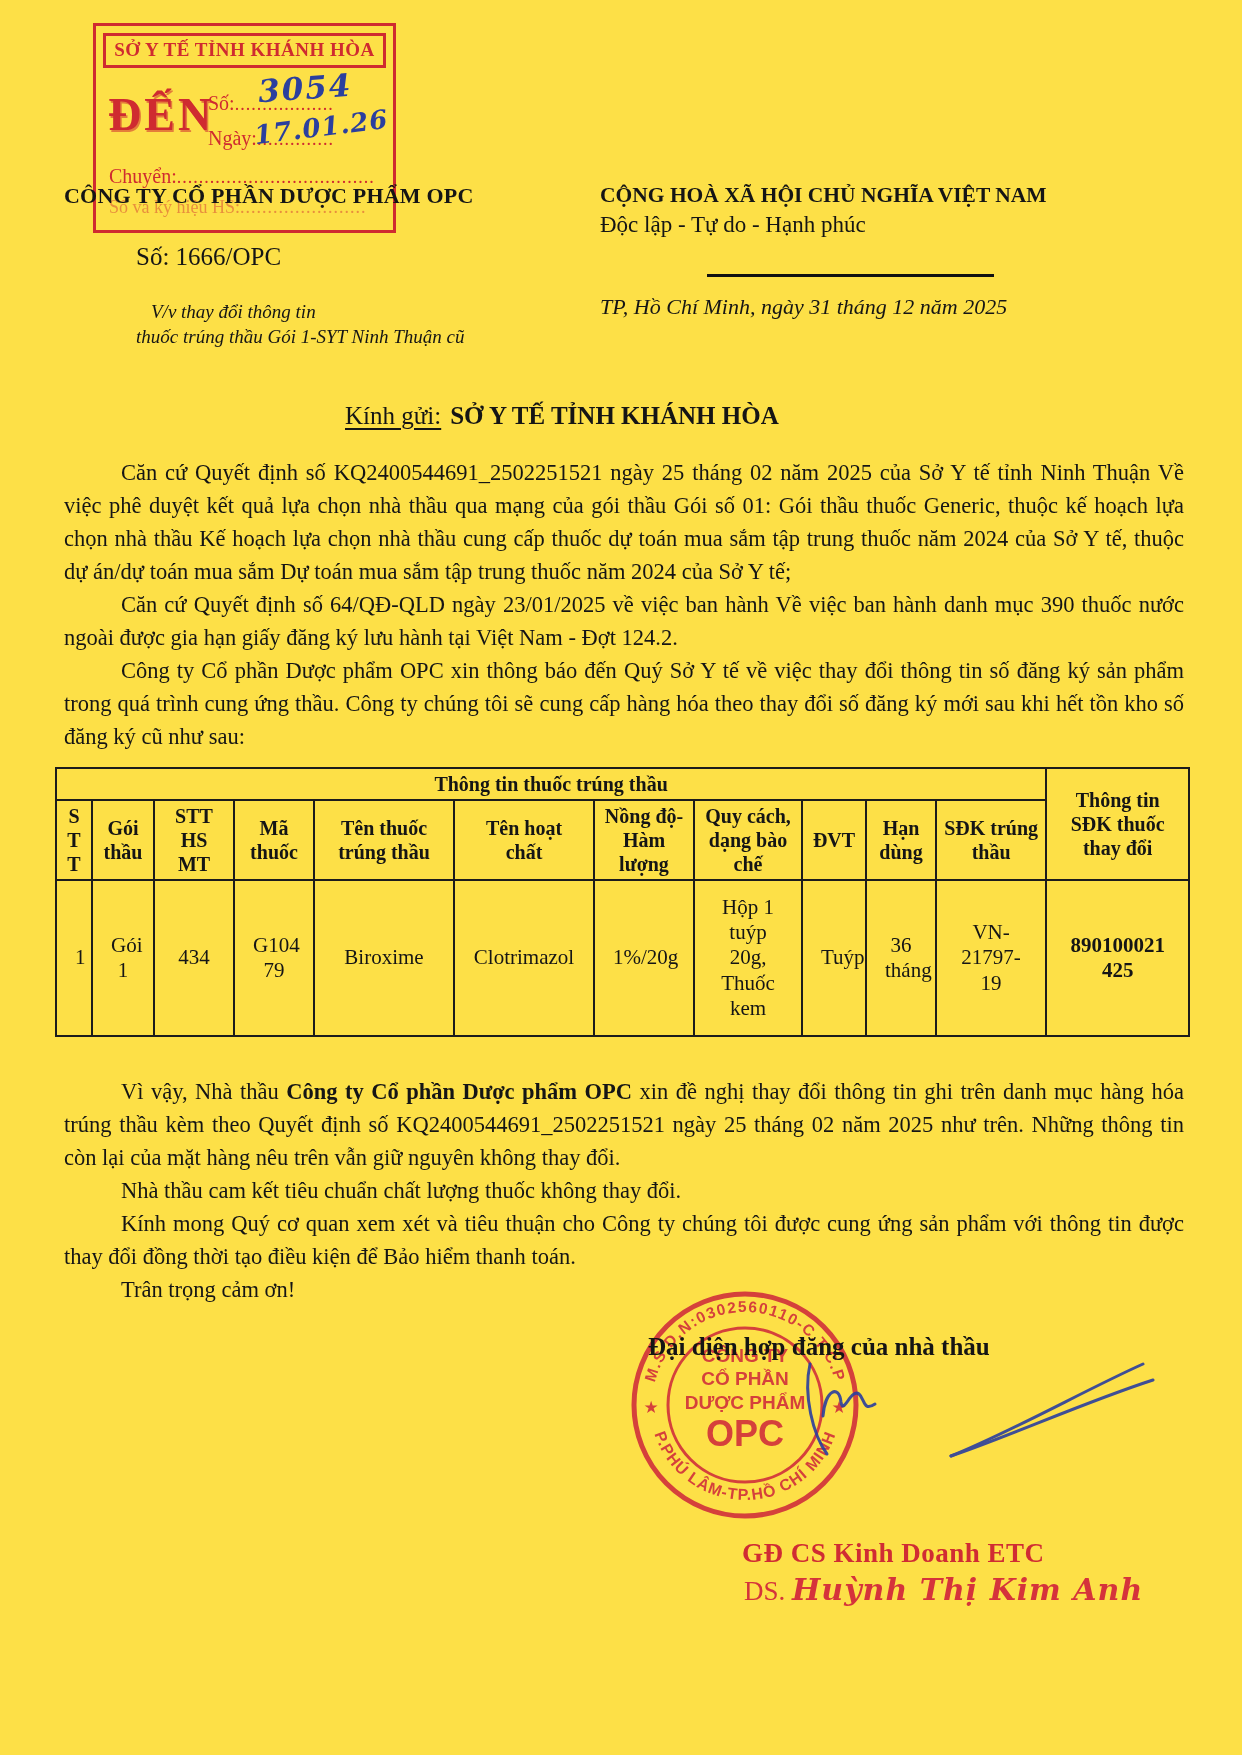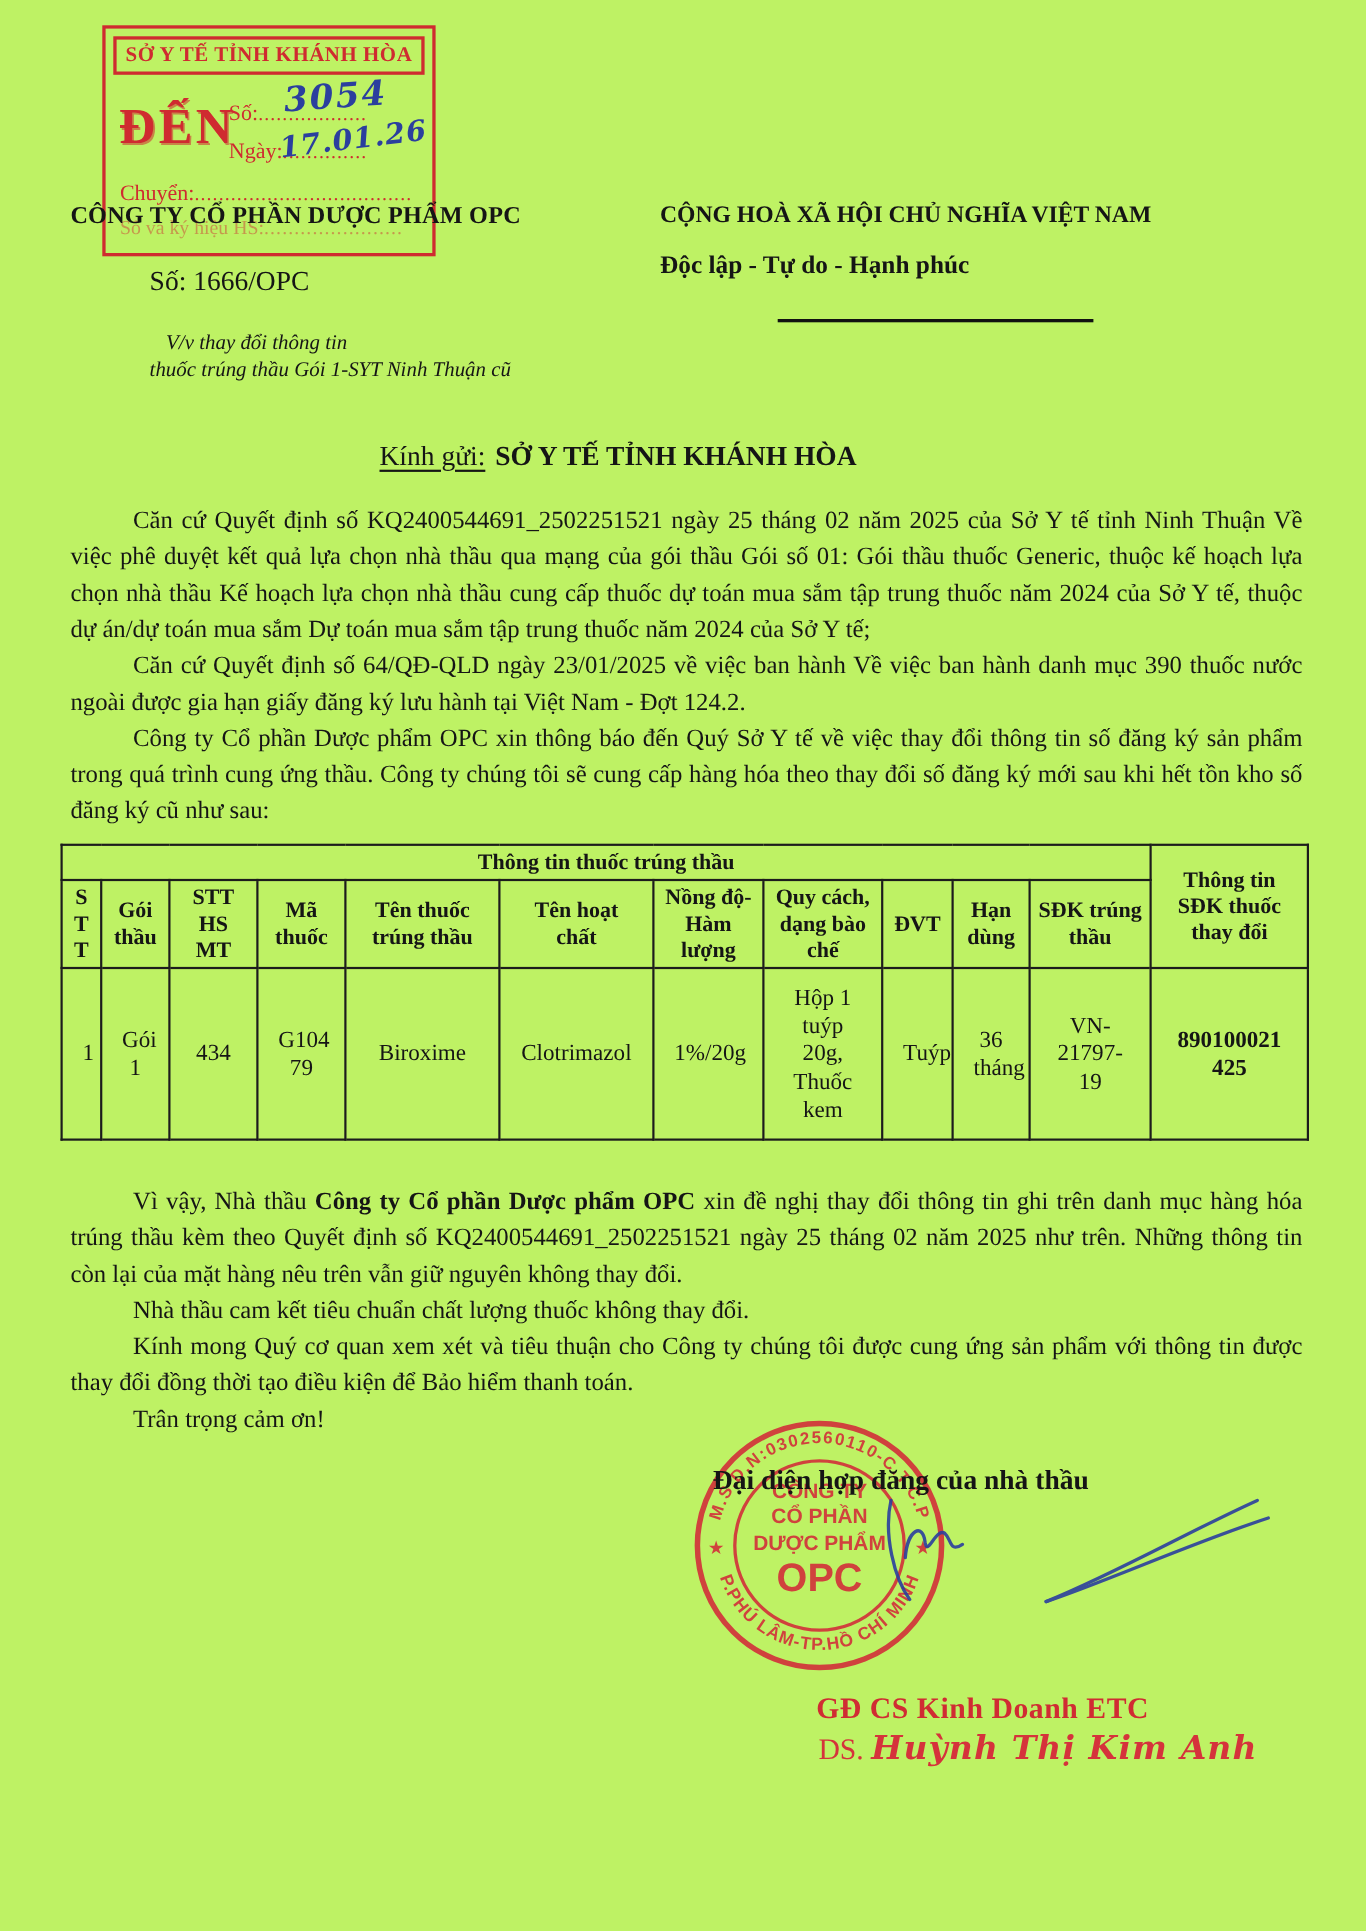--- a/index.html
+++ b/index.html
@@ -1,21 +1,21 @@
 <!DOCTYPE html>
 <html lang="vi"><head>
 <meta charset="utf-8">
 <style>
   html,body{margin:0;padding:0;}
   body{background:#e8e8e8;}
   .page{
     position:relative;
     width:1242px;height:1755px;
     margin:0 auto;
-    background:#bef264;
+    background:#fde047;
     font-family:"Liberation Serif","DejaVu Serif",serif;
     color:#151515;
     overflow:hidden;
   }
   [data-bind]{white-space:pre-line;}
 
   
   .in-stamp{
     position:absolute;left:93px;top:23px;width:297px;height:204px;
     border:3px solid #cf2b30;color:#cf2b30;z-index:1;
@@ -51,21 +51,21 @@
   
   .company{
     position:absolute;left:64px;top:183px;z-index:2;
     font-size:22px;font-weight:bold;white-space:nowrap;letter-spacing:.2px;
   }
   .ref-no{position:absolute;left:136px;top:243px;font-size:25px;white-space:nowrap;}
   .subject{position:absolute;left:136px;top:287px;font-size:19px;font-style:italic;line-height:25px;width:360px;margin-top:12px;}
   .subject .s1{margin-left:15px;}
   .national{position:absolute;left:600px;top:183px;width:500px;text-align:left;}
   .nat1{font-size:21.5px;font-weight:bold;white-space:nowrap;}
-  .nat2{font-size:23px;font-weight:bold;margin-top:20px;}
+  .nat2{font-size:23px;font-weight:normal;margin-top:4px;}
   .nat-rule{width:287px;border:0;border-top:3px solid #111;margin:36px auto 0;}
   .place-date{font-size:22px;font-style:italic;margin-top:17px;white-space:nowrap;}
 
   
   .salutation{position:absolute;left:345px;top:402px;font-size:25px;white-space:nowrap;}
   .salutation .pre{text-decoration:underline;text-underline-offset:4px;}
   .salutation .rec{font-weight:bold;margin-left:9px;}
 
   
   .body-flow{position:absolute;left:64px;top:456px;width:1120px;}
@@ -130,20 +130,21 @@
   <div class="ref-no" data-bind="header.ref_no">Số: 1666/OPC</div>
   <div class="subject">
     <div class="s1" data-bind="header.subject_line1">V/v thay đổi thông tin</div>
     <div class="s2" data-bind="header.subject_line2">thuốc trúng thầu Gói 1-SYT Ninh Thuận cũ</div>
   </div>
 
   <div class="national">
     <div class="nat1" data-bind="header.national_line1">CỘNG HOÀ XÃ HỘI CHỦ NGHĨA VIỆT NAM</div>
     <div class="nat2" data-bind="header.national_line2">Độc lập - Tự do - Hạnh phúc</div>
     <hr class="nat-rule">
+    <div class="place-date" data-bind="header.place_date">TP, Hồ Chí Minh, ngày 31 tháng 12 năm 2025</div>
   </div>
 
   <div class="salutation">
     <span class="pre" data-bind="salutation.prefix">Kính gửi:</span><span class="rec" data-bind="salutation.recipient">SỞ Y TẾ TỈNH KHÁNH HÒA</span>
   </div>
 
   <div class="body-flow">
     <p data-bind="body.p1">Căn cứ Quyết định số KQ2400544691_2502251521 ngày 25 tháng 02 năm 2025 của Sở Y tế tỉnh Ninh Thuận Về việc phê duyệt kết quả lựa chọn nhà thầu qua mạng của gói thầu Gói số 01: Gói thầu thuốc Generic, thuộc kế hoạch lựa chọn nhà thầu Kế hoạch lựa chọn nhà thầu cung cấp thuốc dự toán mua sắm tập trung thuốc năm 2024 của Sở Y tế, thuộc dự án/dự toán mua sắm Dự toán mua sắm tập trung thuốc năm 2024 của Sở Y tế;</p>
     <p data-bind="body.p2">Căn cứ Quyết định số 64/QĐ-QLD ngày 23/01/2025 về việc ban hành Về việc ban hành danh mục 390 thuốc nước ngoài được gia hạn giấy đăng ký lưu hành tại Việt Nam - Đợt 124.2.</p>
     <p data-bind="body.p3">Công ty Cổ phần Dược phẩm OPC xin thông báo đến Quý Sở Y tế về việc thay đổi thông tin số đăng ký sản phẩm trong quá trình cung ứng thầu. Công ty chúng tôi sẽ cung cấp hàng hóa theo thay đổi số đăng ký mới sau khi hết tồn kho số đăng ký cũ như sau:</p>

